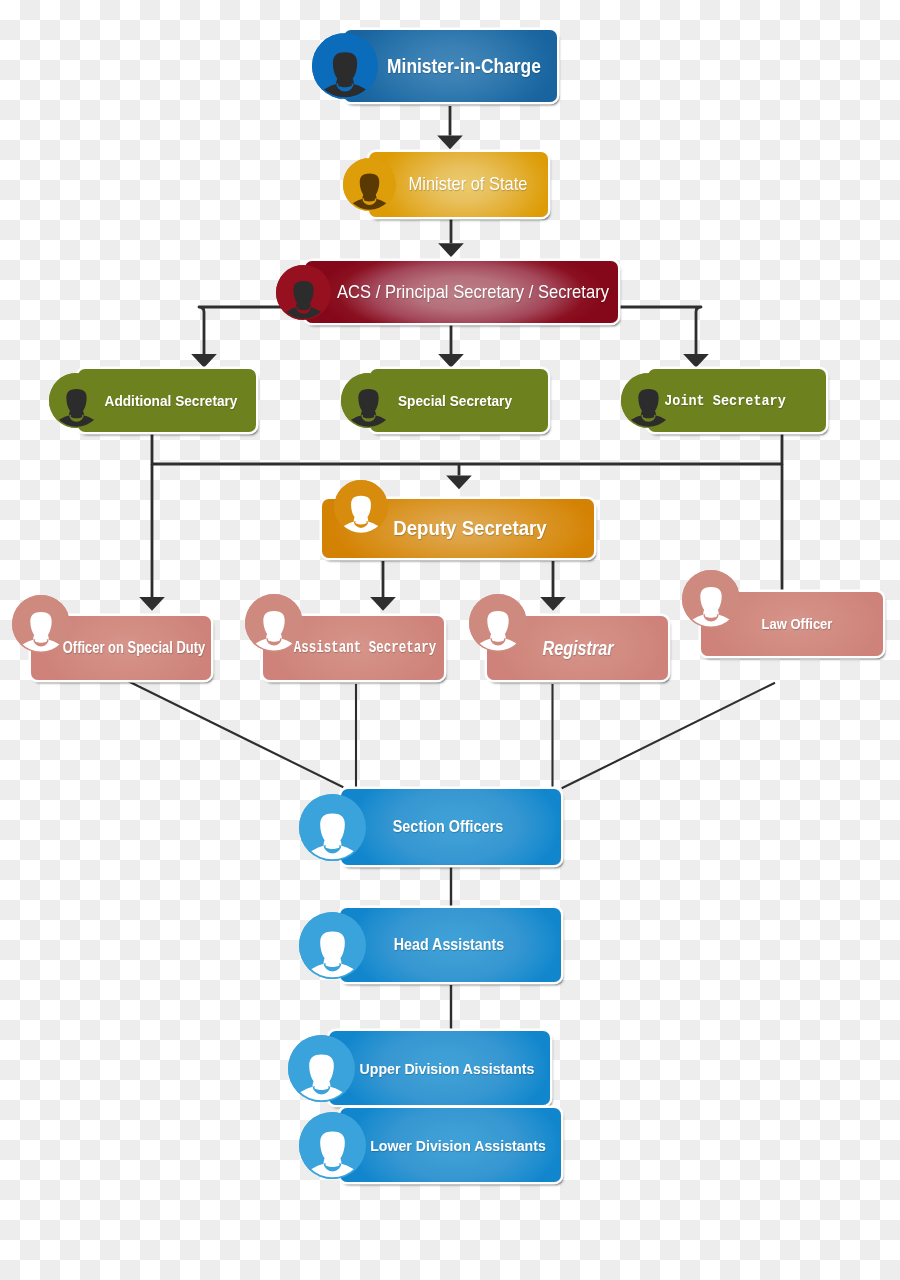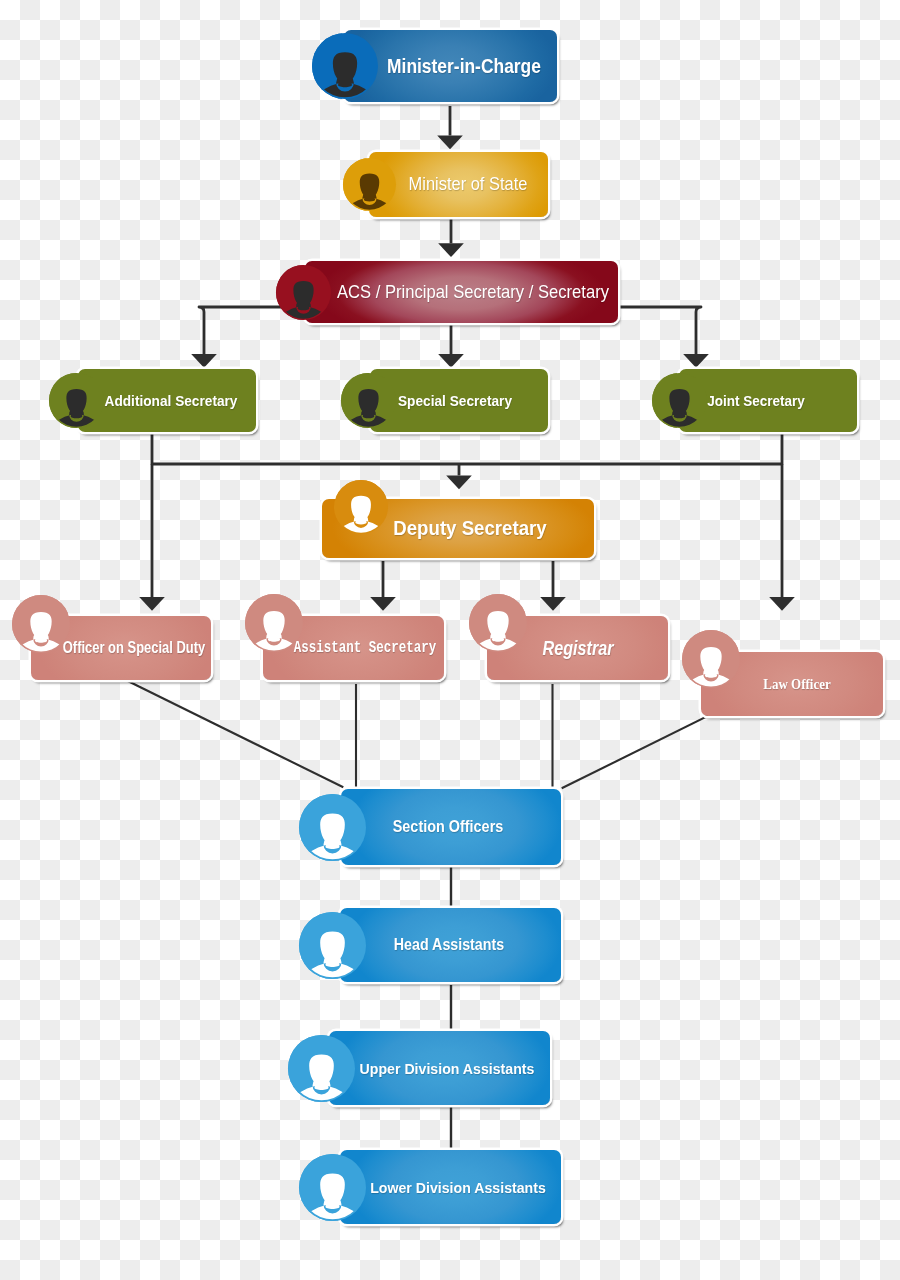--- a/index.html
+++ b/index.html
@@ -146,21 +146,21 @@
               </clipPath>
             </defs>
             <g clip-path="url(#avclip4)">
               <path fill="#2c2c2c" fill-rule="evenodd" d="M50 75.5 A56 56 0 0 1 106 131.5 L106 116 L-6 116 L-6 131.5 A56 56 0 0 1 50 75.5 Z M50 88.8 A13.4 13.4 0 0 0 63.4 75.4 A13.4 13.4 0 0 0 36.6 75.4 A13.4 13.4 0 0 0 50 88.8 Z"></path>
               <path fill="#2c2c2c" d="M50 29.2 C57.0 29.2 62.2 30.8 65.1 34.3 C67.6 37.3 68.4 41.3 68.4 45.8 C68.4 53.0 66.6 61.0 63.5 66.4 C61.9 69.2 60.2 71.2 58.5 72.3 L58.8 74.4 C60.0 75.8 60.5 77.2 60.5 78.9 C60.5 80.9 55.7 82.2 50 82.2 C44.3 82.2 39.5 80.9 39.5 78.9 C39.5 77.2 40.0 75.8 41.2 74.4 L41.5 72.3 C39.8 71.2 38.1 69.2 36.5 66.4 C33.4 61.0 31.6 53.0 31.6 45.8 C31.6 41.3 32.4 37.3 34.9 34.3 C37.8 30.8 43.0 29.2 50 29.2 Z"></path>
             </g>
           </svg>
         </div>
         <div class="lbl" style="left:-115px;width:400px;font-size:14.4px;font-weight:bold;transform:scaleX(0.95);">Special  Secretary</div>
       </div>
-      <div class="node" style="left: 679px; top: 369px; width: 178px; height: 63px;">
+      <div class="node" style="left: 648px; top: 369px; width: 178px; height: 63px; font-family: Liberation Mono, monospace;">
         <div class="circ" style="left:-27.5px;top:4px;width:55px;height:55px;background:#6e811f;"></div>
         <div class="box" style="background:#6e811f;"></div>
         <div class="circ" style="left:-27.5px;top:4px;width:55px;height:55px;background:#6e811f;overflow:hidden;">
           <svg class="av" width="55" height="55" viewBox="0 0 100 100" style="position:absolute;left:0;top:0;display:block">
             <defs>
               <clipPath id="avclip5">
                 <circle cx="50" cy="50" r="47.5"></circle>
               </clipPath>
             </defs>
             <g clip-path="url(#avclip5)">
@@ -236,21 +236,21 @@
               </clipPath>
             </defs>
             <g clip-path="url(#avclip9)">
               <path fill="#ffffff" fill-rule="evenodd" d="M50 75.5 A56 56 0 0 1 106 131.5 L106 116 L-6 116 L-6 131.5 A56 56 0 0 1 50 75.5 Z M50 88.8 A13.4 13.4 0 0 0 63.4 75.4 A13.4 13.4 0 0 0 36.6 75.4 A13.4 13.4 0 0 0 50 88.8 Z"></path>
               <path fill="#ffffff" d="M50 29.2 C57.0 29.2 62.2 30.8 65.1 34.3 C67.6 37.3 68.4 41.3 68.4 45.8 C68.4 53.0 66.6 61.0 63.5 66.4 C61.9 69.2 60.2 71.2 58.5 72.3 L58.8 74.4 C60.0 75.8 60.5 77.2 60.5 78.9 C60.5 80.9 55.7 82.2 50 82.2 C44.3 82.2 39.5 80.9 39.5 78.9 C39.5 77.2 40.0 75.8 41.2 74.4 L41.5 72.3 C39.8 71.2 38.1 69.2 36.5 66.4 C33.4 61.0 31.6 53.0 31.6 45.8 C31.6 41.3 32.4 37.3 34.9 34.3 C37.8 30.8 43.0 29.2 50 29.2 Z"></path>
             </g>
           </svg>
         </div>
         <div class="lbl" style="left:-109px;width:400px;font-size:20px;font-weight:bold;transform:scaleX(0.81);">Registrar</div>
       </div>
-      <div class="node" style="left: 701px; top: 652px; width: 182px; height: 64px; font-family: Liberation Serif, serif;">
+      <div class="node" style="left: 701px; top: 592px; width: 182px; height: 64px;">
         <div class="circ" style="left:-19px;top:-22px;width:58px;height:58px;background:#cf8a80;"></div>
         <div class="box" style="background:radial-gradient(ellipse 48% 82% at 52% 48%, #d6958b 0%, #d48f85 30%, #d18a80 62%, #cf857b 86%, #ce8279 100%);"></div>
         <div class="circ" style="left:-19px;top:-22px;width:58px;height:58px;background:#cf8a80;overflow:hidden;">
           <svg class="av" width="58" height="58" viewBox="0 0 100 100" style="position:absolute;left:0;top:0;display:block">
             <defs>
               <clipPath id="avclip10">
                 <circle cx="50" cy="50" r="47.5"></circle>
               </clipPath>
             </defs>
             <g clip-path="url(#avclip10)">
@@ -308,21 +308,21 @@
               </clipPath>
             </defs>
             <g clip-path="url(#avclip13)">
               <path fill="#ffffff" fill-rule="evenodd" d="M50 75.5 A56 56 0 0 1 106 131.5 L106 116 L-6 116 L-6 131.5 A56 56 0 0 1 50 75.5 Z M50 88.8 A13.4 13.4 0 0 0 63.4 75.4 A13.4 13.4 0 0 0 36.6 75.4 A13.4 13.4 0 0 0 50 88.8 Z"></path>
               <path fill="#ffffff" d="M50 29.2 C57.0 29.2 62.2 30.8 65.1 34.3 C67.6 37.3 68.4 41.3 68.4 45.8 C68.4 53.0 66.6 61.0 63.5 66.4 C61.9 69.2 60.2 71.2 58.5 72.3 L58.8 74.4 C60.0 75.8 60.5 77.2 60.5 78.9 C60.5 80.9 55.7 82.2 50 82.2 C44.3 82.2 39.5 80.9 39.5 78.9 C39.5 77.2 40.0 75.8 41.2 74.4 L41.5 72.3 C39.8 71.2 38.1 69.2 36.5 66.4 C33.4 61.0 31.6 53.0 31.6 45.8 C31.6 41.3 32.4 37.3 34.9 34.3 C37.8 30.8 43.0 29.2 50 29.2 Z"></path>
             </g>
           </svg>
         </div>
         <div class="lbl" style="left:-82px;width:400px;font-size:15.2px;font-weight:bold;transform:scaleX(0.932);">Upper Division Assistants</div>
       </div>
-      <div class="node" style="left: 340px; top: 1150px; width: 221px; height: 74px;">
+      <div class="node" style="left: 340px; top: 1108px; width: 221px; height: 74px;">
         <div class="circ" style="left:-40.69999999999999px;top:3.5px;width:67px;height:67px;background:#3aa3db;"></div>
         <div class="box" style="background:radial-gradient(ellipse 48% 82% at 52% 48%, #3fa1d7 0%, #3d9ed5 28%, #3596d1 60%, #1e8dcf 86%, #1186cd 100%);"></div>
         <div class="circ" style="left:-40.69999999999999px;top:3.5px;width:67px;height:67px;background:#3aa3db;overflow:hidden;">
           <svg class="av" width="67" height="67" viewBox="0 0 100 100" style="position:absolute;left:0;top:0;display:block">
             <defs>
               <clipPath id="avclip14">
                 <circle cx="50" cy="50" r="47.5"></circle>
               </clipPath>
             </defs>
             <g clip-path="url(#avclip14)">

